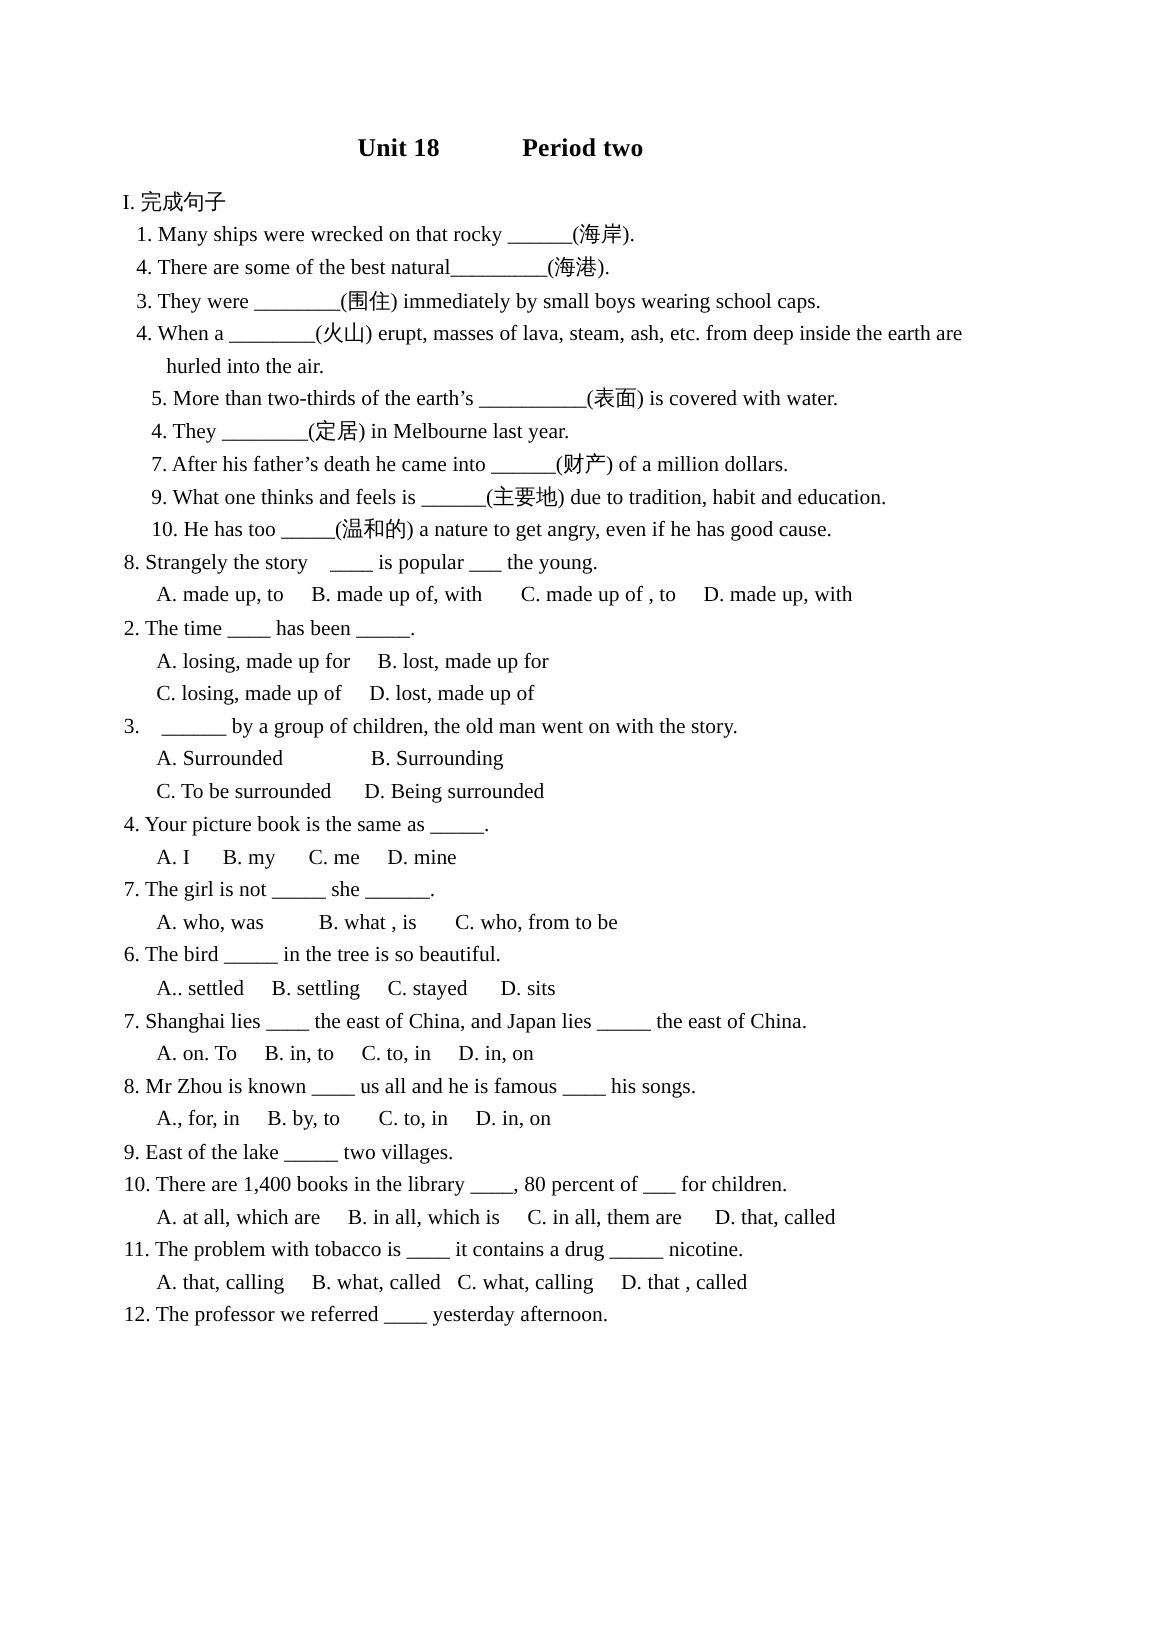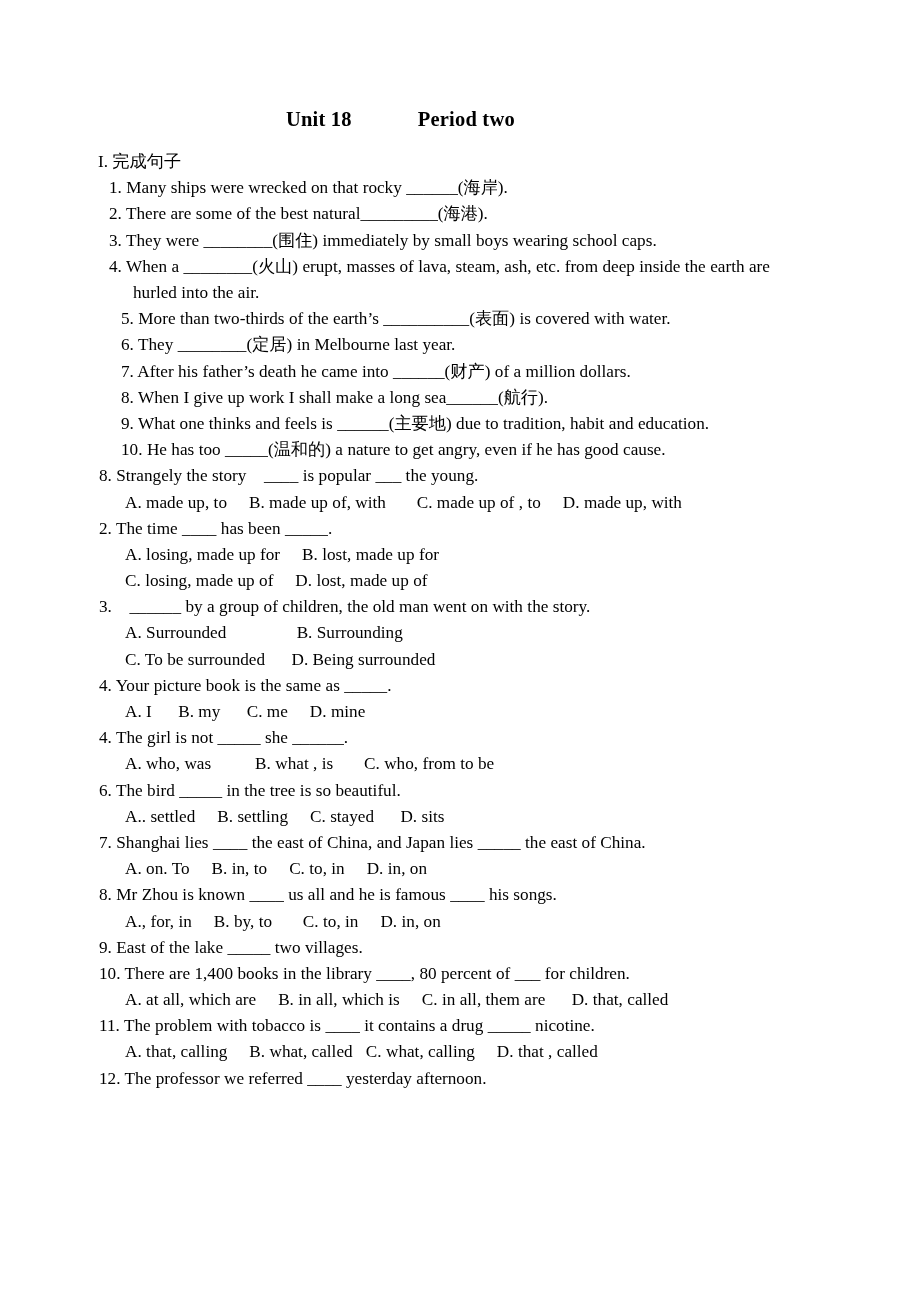--- a/index.html
+++ b/index.html
@@ -62,47 +62,46 @@
 <body>
 
 <div class="page">
   <div class="content">
 
     <h1 class="doc-title"><span>Unit 18</span><span class="gap"></span><span>Period two</span></h1>
 
     <div class="section-head">I. 完成句子</div>
 
     <div class="line ind-a">1. Many ships were wrecked on that rocky ______(海岸).</div>
-    <div class="line ind-a">2. There are some of the best natural_________(海港).</div>
+    <div class="line ind-a">4. There are some of the best natural_________(海港).</div>
     <div class="line ind-a">3. They were ________(围住) immediately by small boys wearing school caps.</div>
     <div class="line ind-a">4. When a ________(火山) erupt, masses of lava, steam, ash, etc. from deep inside the earth are</div>
     <div class="line ind-cont">hurled into the air.</div>
     <div class="line ind-b">5. More than two-thirds of the earth’s __________(表面) is covered with water.</div>
-    <div class="line ind-b">6. They ________(定居) in Melbourne last year.</div>
+    <div class="line ind-b">4. They ________(定居) in Melbourne last year.</div>
     <div class="line ind-b">7. After his father’s death he came into ______(财产) of a million dollars.</div>
-    <div class="line ind-b">8. When I give up work I shall make a long sea______(航行).</div>
     <div class="line ind-b">9. What one thinks and feels is ______(主要地) due to tradition, habit and education.</div>
     <div class="line ind-b">10. He has too _____(温和的) a nature to get angry, even if he has good cause.</div>
 
 
     <div class="line ind-q">8. Strangely the story    ____ is popular ___ the young.</div>
     <div class="line ind-opt">A. made up, to     B. made up of, with       C. made up of , to     D. made up, with</div>
 
     <div class="line ind-q">2. The time ____ has been _____.</div>
     <div class="line ind-opt">A. losing, made up for     B. lost, made up for</div>
     <div class="line ind-opt">C. losing, made up of     D. lost, made up of</div>
 
     <div class="line ind-q">3.    ______ by a group of children, the old man went on with the story.</div>
     <div class="line ind-opt">A. Surrounded                B. Surrounding</div>
     <div class="line ind-opt">C. To be surrounded      D. Being surrounded</div>
 
     <div class="line ind-q">4. Your picture book is the same as _____.</div>
     <div class="line ind-opt">A. I      B. my      C. me     D. mine</div>
 
-    <div class="line ind-q">4. The girl is not _____ she ______.</div>
+    <div class="line ind-q">7. The girl is not _____ she ______.</div>
     <div class="line ind-opt">A. who, was          B. what , is       C. who, from to be</div>
 
     <div class="line ind-q">6. The bird _____ in the tree is so beautiful.</div>
     <div class="line ind-opt">A.. settled     B. settling     C. stayed      D. sits</div>
 
     <div class="line ind-q">7. Shanghai lies ____ the east of China, and Japan lies _____ the east of China.</div>
     <div class="line ind-opt">A. on. To     B. in, to     C. to, in     D. in, on</div>
 
     <div class="line ind-q">8. Mr Zhou is known ____ us all and he is famous ____ his songs.</div>
     <div class="line ind-opt">A., for, in     B. by, to       C. to, in     D. in, on</div>

